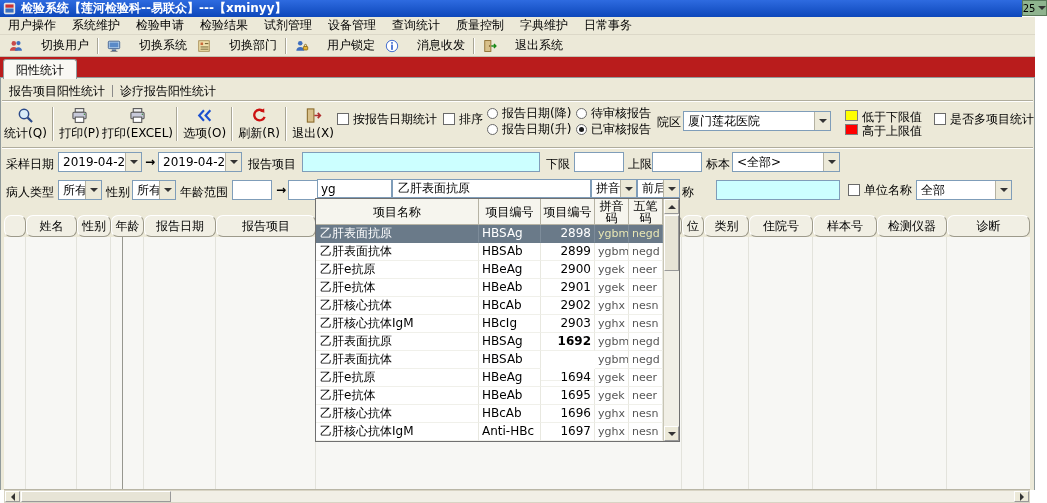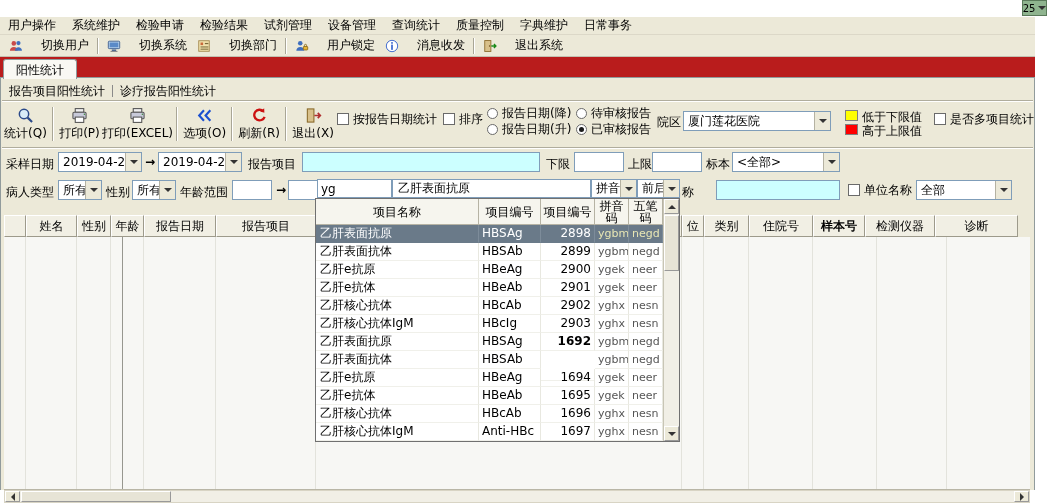--- a/index.html
+++ b/index.html
@@ -69,21 +69,21 @@
                border-left:4px solid #333; }
   .swatch { position:absolute; width:13px; height:11px; border:1px solid #808080; }
   .swatch-low { background:var(--low); }
   .swatch-high { background:var(--high); }
 
   
   .grid-header { position:absolute; display:flex; }
   .gh-cell { height:22px; background:#f1efe4; border-top:1px solid #fff; border-left:1px solid #fff;
              border-right:1px solid #9d9a8b; border-bottom:1px solid #9d9a8b;
              display:flex; align-items:center; justify-content:center; overflow:hidden;
-             white-space:nowrap; flex:0 0 auto; }
+             white-space:nowrap; flex:0 0 auto;border-radius:7px; }
   .grid-body { position:absolute; background:#f7f7f4; border-bottom:1px solid #b9b6a6; }
   .vline { position:absolute; top:0; bottom:0; width:1px; background:#e3e3dc; }
   .vline.dark { background:#97978f; }
   .hscroll { position:absolute; background:#f1efe6; border:1px solid #d8d4c4; display:flex; align-items:stretch; }
   .sb-btn { width:15px; background:#ece9d8; border:1px solid #fff; border-right-color:#999;
             border-bottom-color:#999; display:flex; align-items:center; justify-content:center; flex:0 0 auto; }
   .sb-thumb { width:150px; margin-left:1px; background:#e7e4d6; border:1px solid #fff;
               border-right-color:#999; border-bottom-color:#999; flex:0 0 auto; }
 
   
@@ -109,20 +109,30 @@
             border:1px solid #fff; border-right-color:#999; border-bottom-color:#999;
             display:flex; align-items:center; justify-content:center; }
   .vs-thumb { position:absolute; left:0; width:15px; background:#e7e4d6; border:1px solid #fff;
               border-right-color:#999; border-bottom-color:#999; }
 </style>
 </head>
 <body>
 
 <div class="screen">
 
+  <div class="titlebar abs" style="left:0;top:0;width:1022px;height:17px">
+    <span class="app-icon">
+      <svg viewBox="0 0 16 16">
+          <rect x="1" y="1" width="14" height="14" rx="2" fill="#e6e6e6"></rect>
+          <rect x="3" y="3" width="10" height="4" fill="#cc3333"></rect>
+          <rect x="3" y="8" width="10" height="5" fill="#3a6fbf"></rect>
+        </svg>
+    </span>
+    <span class="title-text">检验系统【莲河检验科--易联众】---【xminyy】</span>
+  </div>
   <div class="zoom-badge abs" style="left:1022px;top:0;width:25px;height:16px">
     <span>25</span>
     <span class="tri-down"></span>
   </div>
 
   <div class="menubar abs" id="menubar" style="left:0;top:17px;width:1035px;height:18px">
       <span class="menu-item">用户操作</span>
       <span class="menu-item">系统维护</span>
       <span class="menu-item">检验申请</span>
       <span class="menu-item">检验结果</span>
@@ -389,21 +399,21 @@
       <span class="gh-cell" style="width: 22px;"></span>
       <span class="gh-cell" style="width: 51px;">姓名</span>
       <span class="gh-cell" style="width: 34px;">性别</span>
       <span class="gh-cell" style="width: 33px;">年龄</span>
       <span class="gh-cell" style="width: 72px;">报告日期</span>
       <span class="gh-cell" style="width: 100px;">报告项目</span>
       <span class="gh-cell" style="width: 366px;"></span>
       <span class="gh-cell" style="width: 22px;">位</span>
       <span class="gh-cell" style="width: 45px;">类别</span>
       <span class="gh-cell" style="width: 64px;">住院号</span>
-      <span class="gh-cell" style="width: 52px; font-weight: bold;">样本号</span>
+      <span class="gh-cell" style="width: 64px;">样本号</span>
       <span class="gh-cell" style="width: 70px;">检测仪器</span>
       <span class="gh-cell" style="width: 83px;">诊断</span>
     </div>
   <div class="grid-body" id="gridBody" style="left:4px;top:237px;width:1026px;height:253px">
       <span class="vline" style="left: 21px;"></span>
       <span class="vline" style="left: 72px;"></span>
       <span class="vline" style="left: 106px;"></span>
       <span class="vline" style="left: 139px;"></span>
       <span class="vline" style="left: 211px;"></span>
       <span class="vline" style="left: 311px;"></span>

